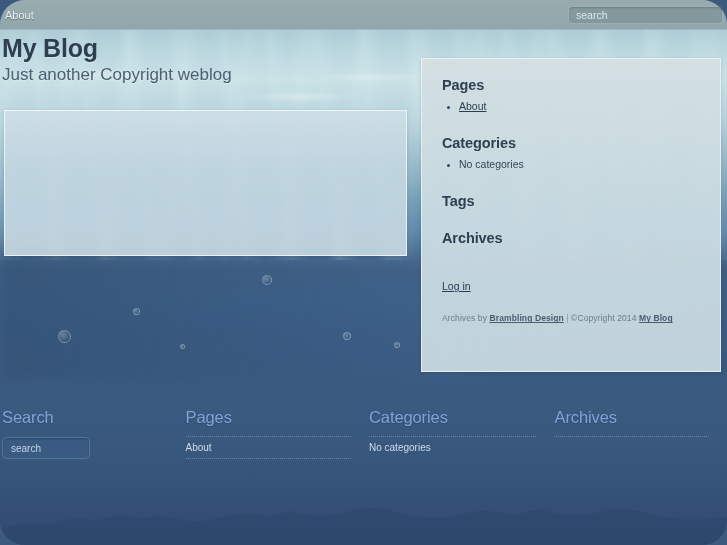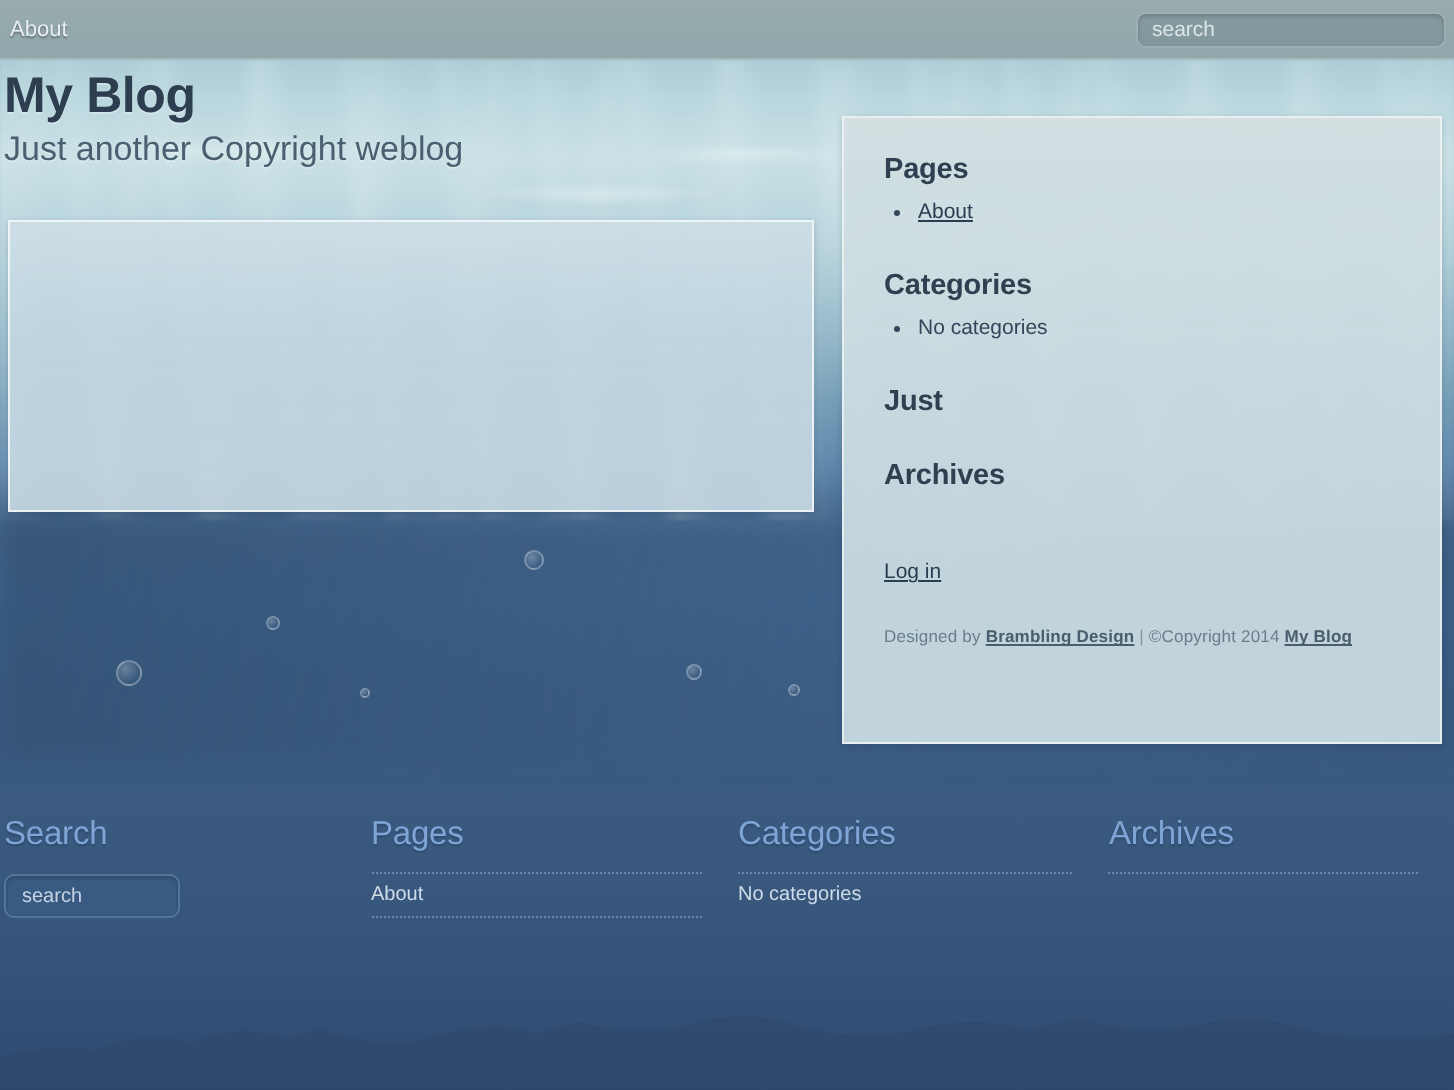--- a/index.html
+++ b/index.html
@@ -13,20 +13,21 @@
     background: #3b5a7e;
     position: relative;
   }
 
   
   #page {
     position: absolute;
     inset: 0;
     width: 727px; height: 545px;
     overflow: hidden;
+    border-radius: 25px;
   }
   .bg-base {
     position: absolute; inset: 0;
     background:
       linear-gradient(to bottom,
         #9fb4b8 0px, #a3b8bb 28px,
         #9fc3ce 30px,
         #a8cdd6 48px,
         #b6d6dc 80px,
         #a6c9d4 120px,
@@ -337,30 +338,30 @@
       <li>
         <a href="#">About</a>
       </li>
     </ul>
 
     <h2 class="widget-title sp">Categories</h2>
     <ul class="widget-list">
       <li>No categories</li>
     </ul>
 
-    <h2 class="widget-title sp">Just</h2>
+    <h2 class="widget-title sp">Tags</h2>
 
     <h2 class="widget-title sp">Archives</h2>
 
     <div class="meta-block">
       <a href="#">Log in</a>
     </div>
 
     <div class="credits">
-      <span>Designed by </span><a href="#">Brambling Design</a><span class="sep"> | </span><span>©Copyright 2014 </span><a href="#">My Blog</a>
+      <span>Archives by </span><a href="#">Brambling Design</a><span class="sep"> | </span><span>©Copyright 2014 </span><a href="#">My Blog</a>
     </div>
   </aside>
 
   <div class="footer">
     <div class="footer-cols">
 
       <div class="fcol">
         <h3 class="footer-title">Search</h3>
         <input class="footer-search" type="text" placeholder="search" style="">
       </div>

